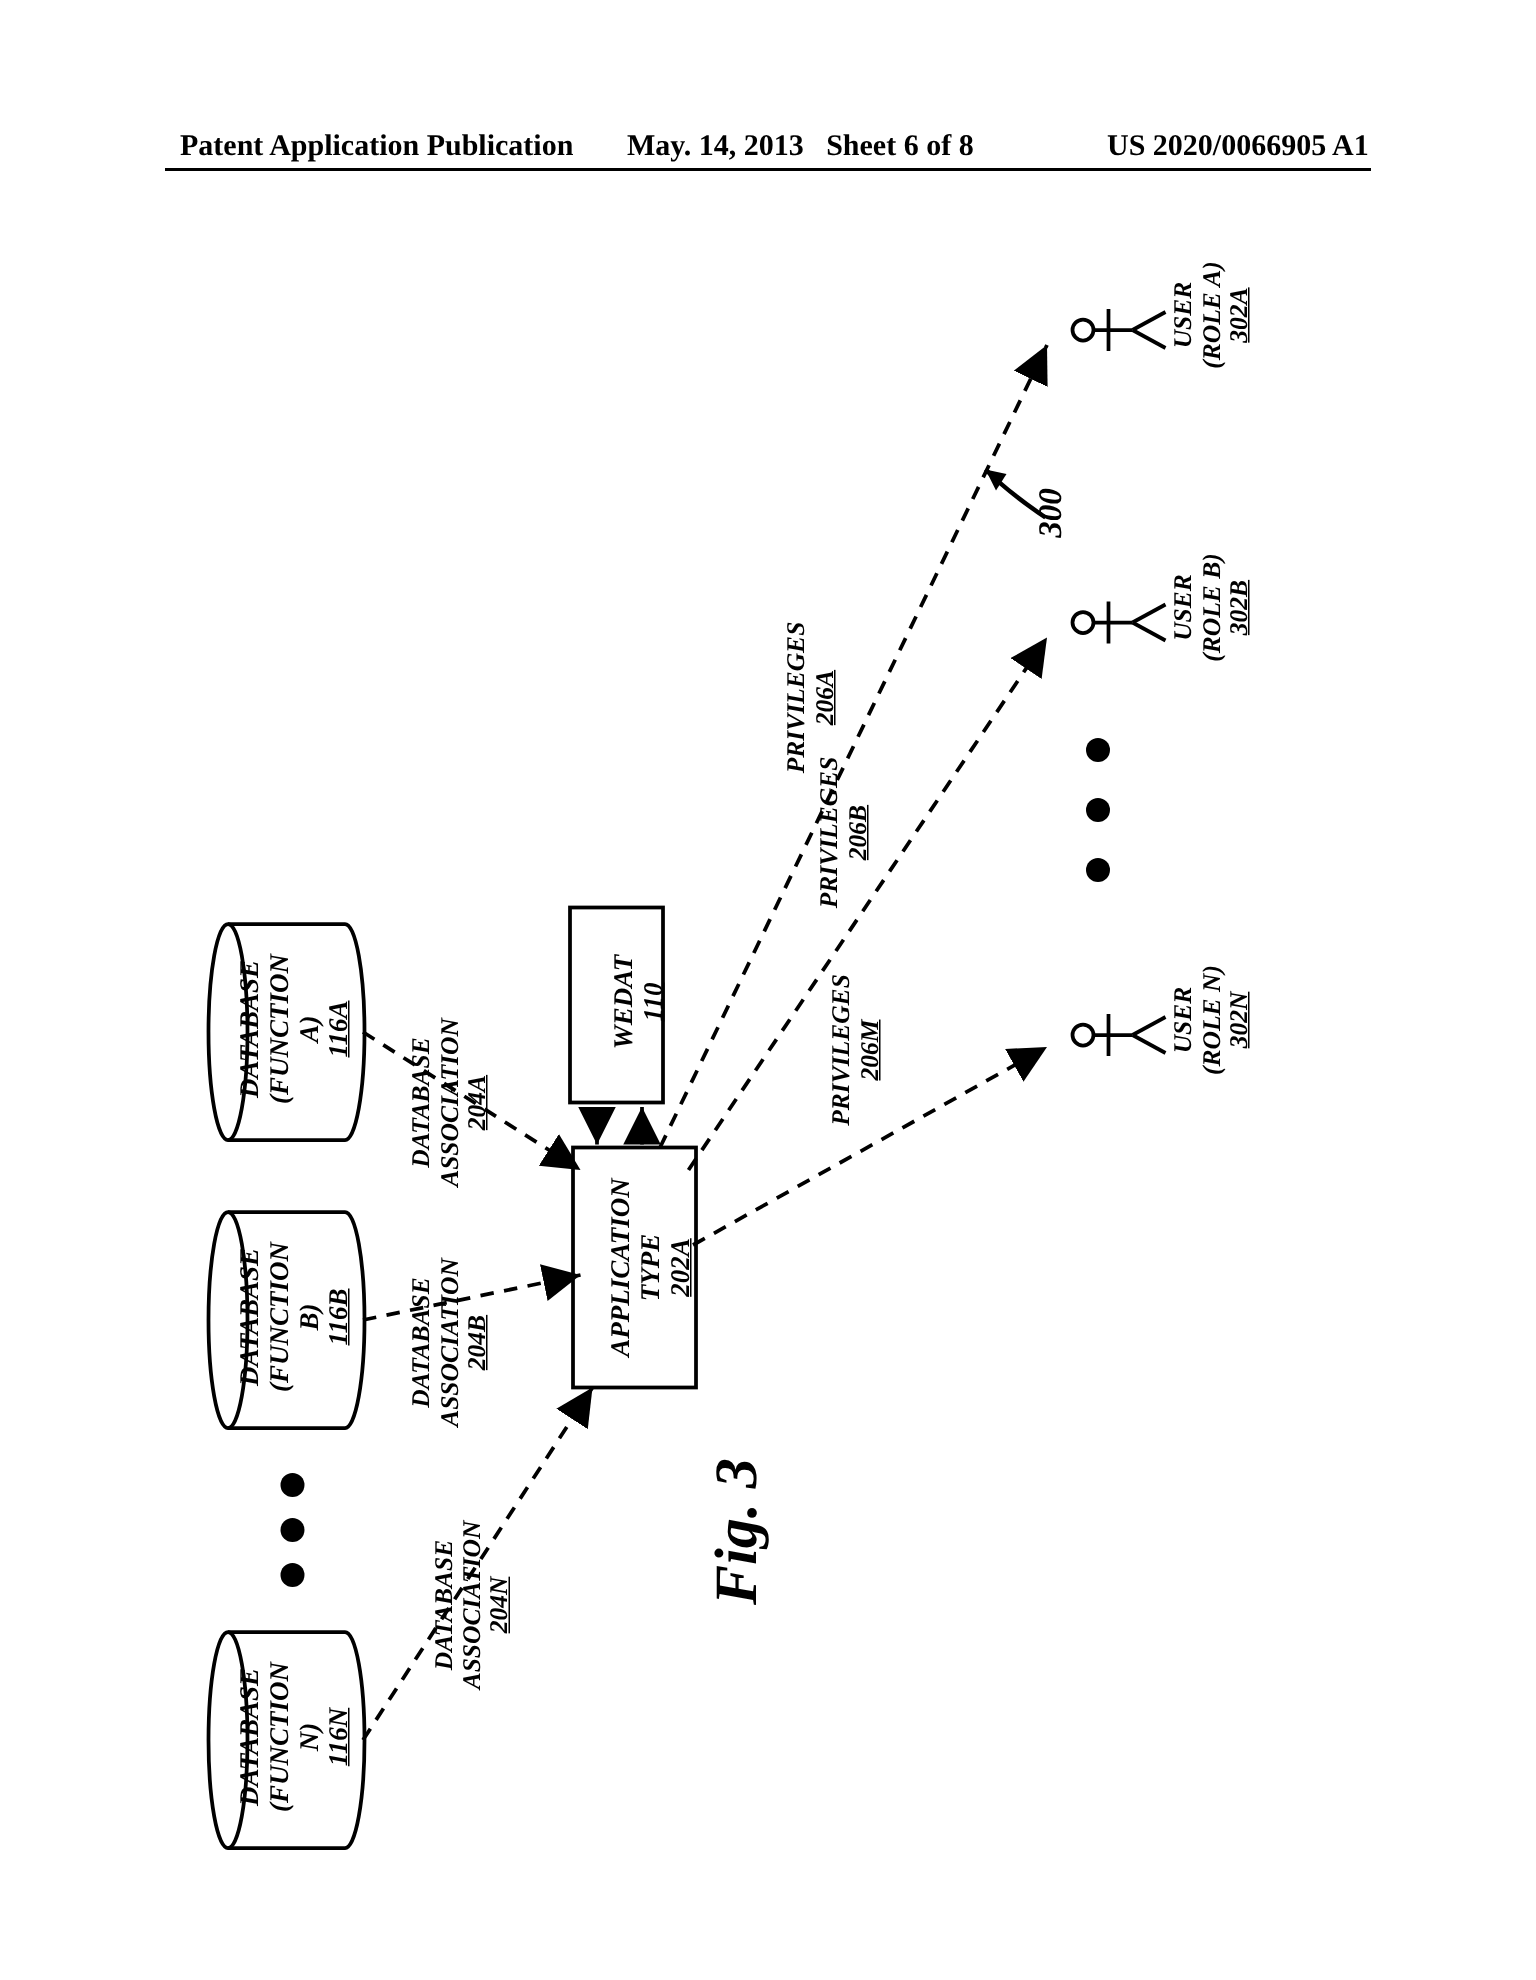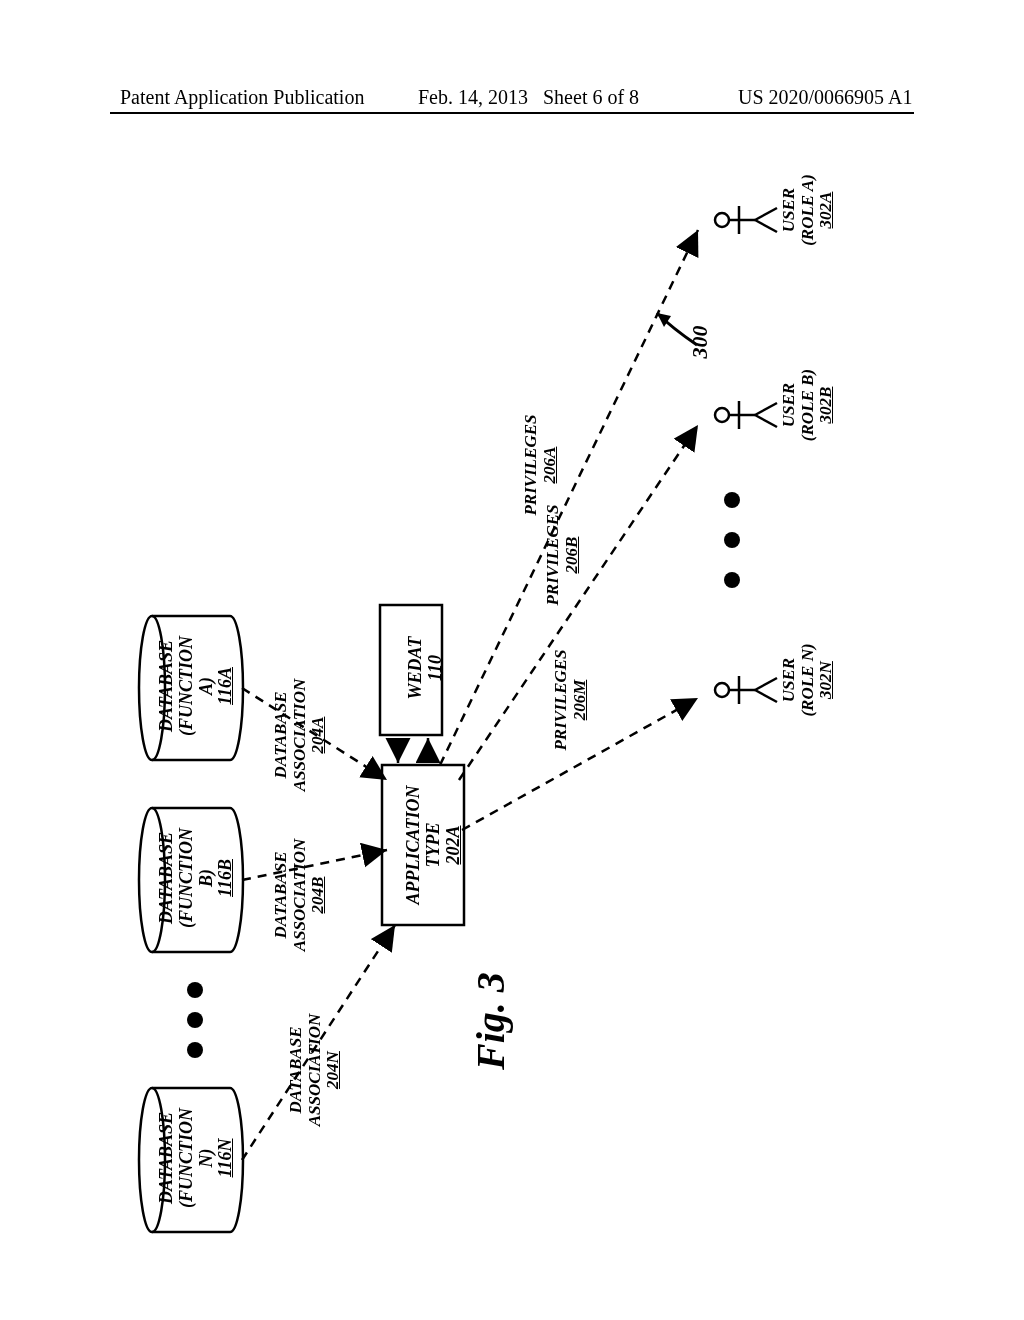--- a/index.html
+++ b/index.html
@@ -16,21 +16,21 @@
     width: 1024px;
     height: 1320px;
   }
   .header {
     position: absolute;
     top: 86px;
     left: 0;
     width: 1024px;
     height: 26px;
     font-size: 20px;
-    font-weight: normal;
+    font-weight: bold;
   }
   .hdr-left  { position: absolute; left: 120px; }
   .hdr-mid   { position: absolute; left: 418px; }
   .hdr-right { position: absolute; left: 738px; }
   .hr {
     position: absolute;
     top: 112px;
     left: 110px;
     width: 804px;
     height: 0;
@@ -67,21 +67,21 @@
   svg { position: absolute; top: 0; left: 0; }
 </style>
 </head>
 <body>
 
 <div class="page">
 
   <div class="header">
     <span class="hdr-left">Patent Application Publication</span>
     <span class="hdr-mid">
-      <span>Feb. 14, 2013</span>&nbsp;&nbsp;
+      <span>May. 14, 2013</span>&nbsp;&nbsp;
       <span>Sheet 6 of 8</span>
     </span>
     <span class="hdr-right">US 2020/0066905 A1</span>
   </div>
   <div class="hr"></div>
 
   <div class="diagram">
     <svg width="800" height="1100" viewBox="0 0 800 1100">
 
       <g>

